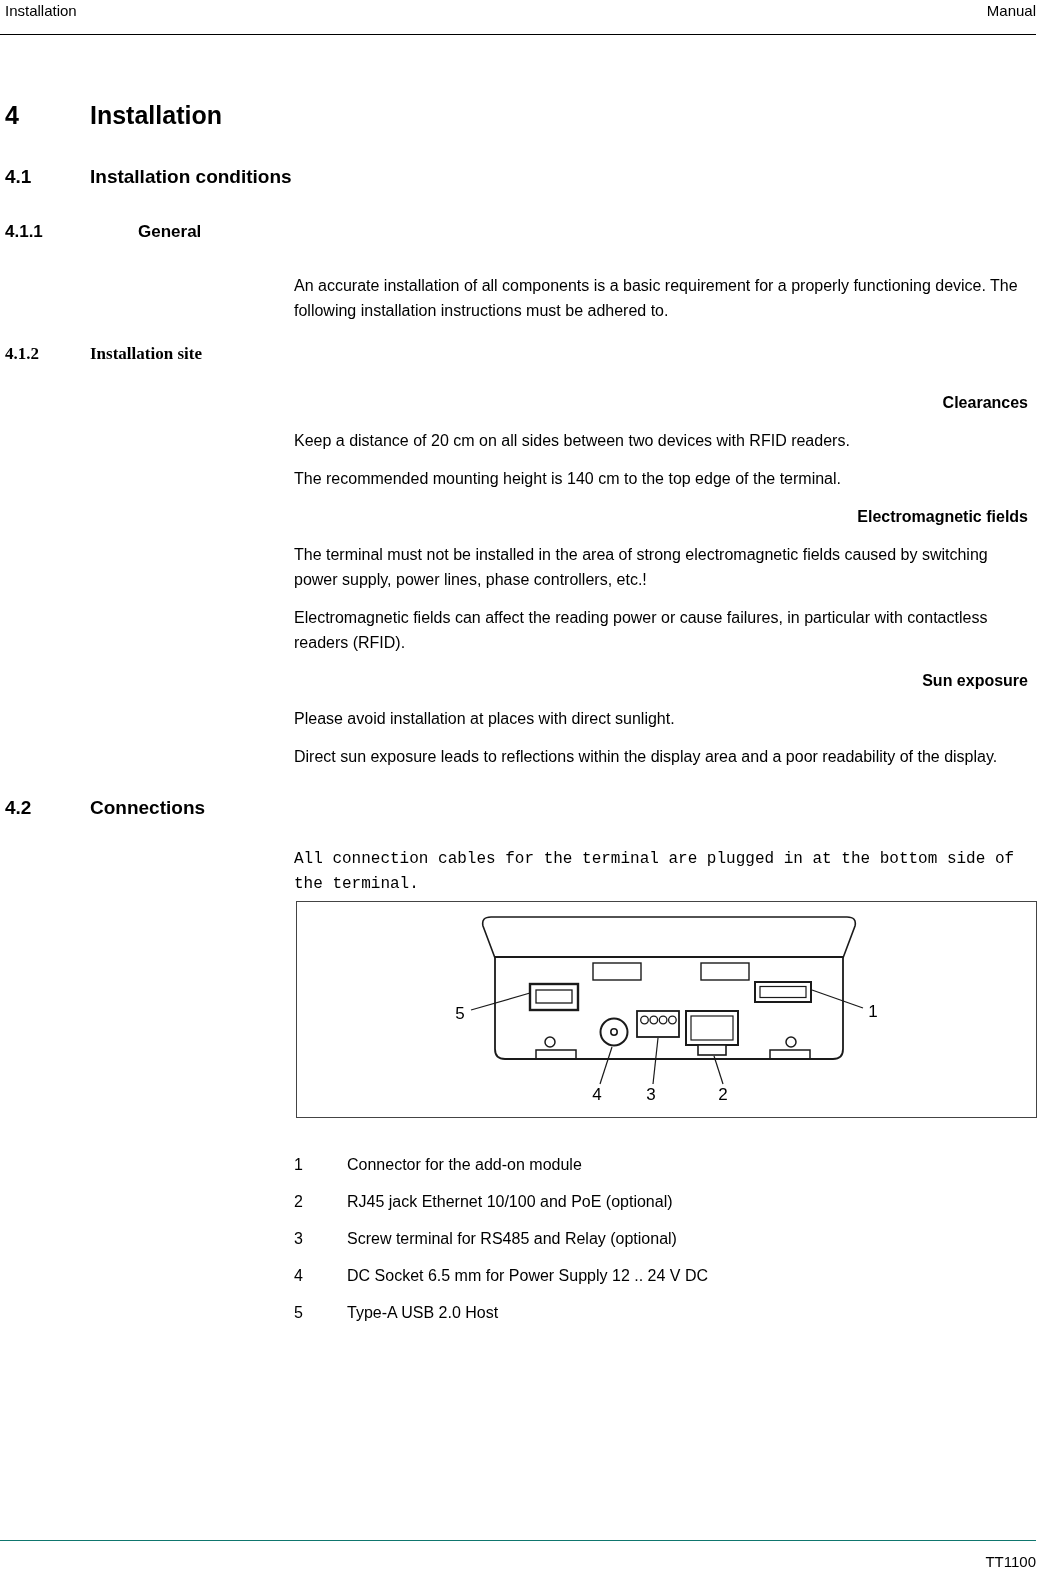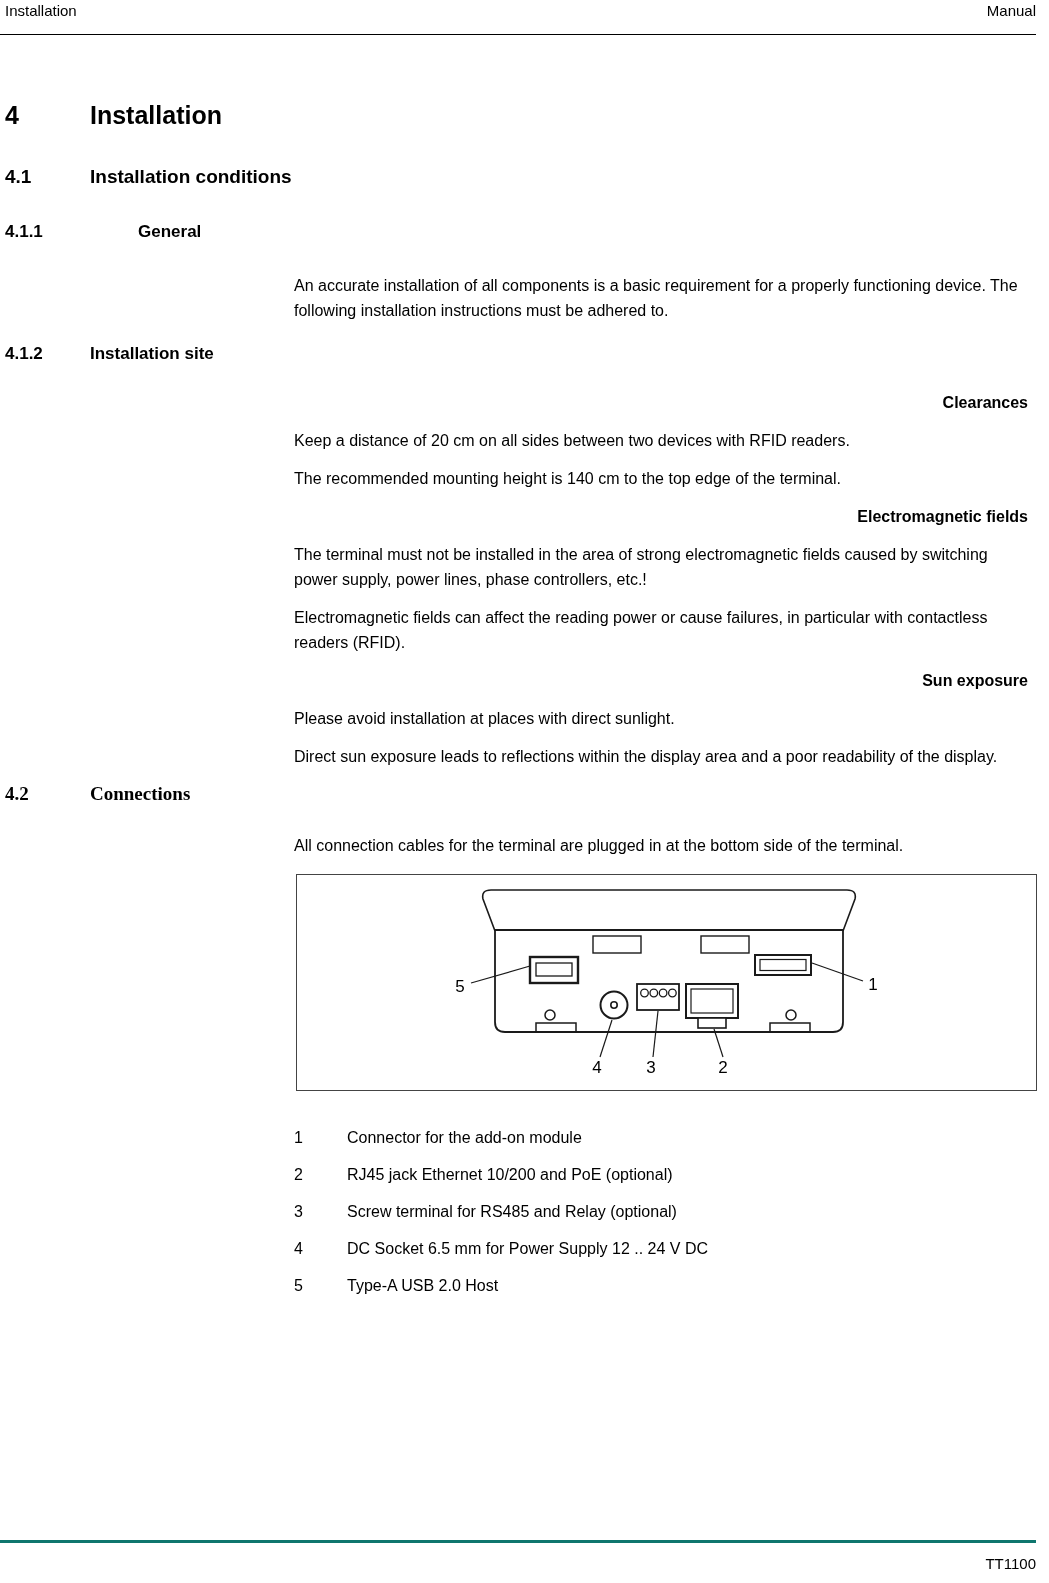--- a/index.html
+++ b/index.html
@@ -13,40 +13,40 @@
   }
   
   .hdr {
     display: flex; justify-content: space-between; align-items: flex-start;
     margin-right: 13px; padding: 1px 0 0 5px;
     height: 35px; border-bottom: 1px solid #000;
     font-size: 15px; line-height: 19px;
   }
   .ftr {
     position: absolute; left: 0; top: 1540px; width: 1036px;
-    border-top: 3px solid #0f766e;
+    border-top: 1px solid #0f766e;
     text-align: right; font-size: 15px; padding-top: 12px;
   }
   
   .main { padding-left: 5px; }
   .hrow { display: flex; font-weight: bold; }
   .hnum { width: 85px; flex: none; }
   .h1 { font-size: 25px; margin-top: 66px; }
   .h2 { font-size: 19px; }
   .h3 { font-size: 17px; }
   #h41  { margin-top: 36px; }
   #h411 { margin-top: 34px; gap: 48px; }
-  #h412 { margin-top: 21px; }
-  #h42  { margin-top: 14px; font-family: Liberation Serif, serif; }
+  #h412 { margin-top: 21px; font-family: Liberation Serif, serif; }
+  #h42  { margin-top: 28px; }
   .col { margin-left: 289px; width: 734px; font-size: 16px; line-height: 25px; }
   .para { margin-bottom: 13px; }
   .sub  { font-weight: bold; margin-bottom: 13px; text-align: right; }
   #p-general { margin-top: 31px; }
   #b-clear-h { margin-top: 26px; }
-  #p-connections { margin-top: 28px; margin-bottom: 16px; }
+  #p-connections { margin-top: 28px; margin-bottom: 4px; font-family: Liberation Mono, monospace; }
   
   .figure {
     margin-left: 291px; width: 741px; height: 217px;
     border: 1px solid #444; background: #fff;
     margin-top: 4px;
   }
   
   .legend { margin-top: 34px; }
   .lrow { display: flex; margin-left: 289px; font-size: 16px; line-height: 25px; margin-bottom: 12px; }
   .lnum { width: 53px; flex: none; }
@@ -151,21 +151,21 @@
       </svg>
     </div>
 
     <div class="legend">
       <div class="lrow">
         <span class="lnum">1</span>
         <span class="ltext">Connector for the add-on module</span>
       </div>
       <div class="lrow">
         <span class="lnum">2</span>
-        <span class="ltext">RJ45 jack Ethernet 10/200 and PoE (optional)</span>
+        <span class="ltext">RJ45 jack Ethernet 10/100 and PoE (optional)</span>
       </div>
       <div class="lrow">
         <span class="lnum">3</span>
         <span class="ltext">Screw terminal for RS485 and Relay (optional)</span>
       </div>
       <div class="lrow">
         <span class="lnum">4</span>
         <span class="ltext">DC Socket 6.5 mm for Power Supply 12 .. 24 V DC</span>
       </div>
       <div class="lrow">

